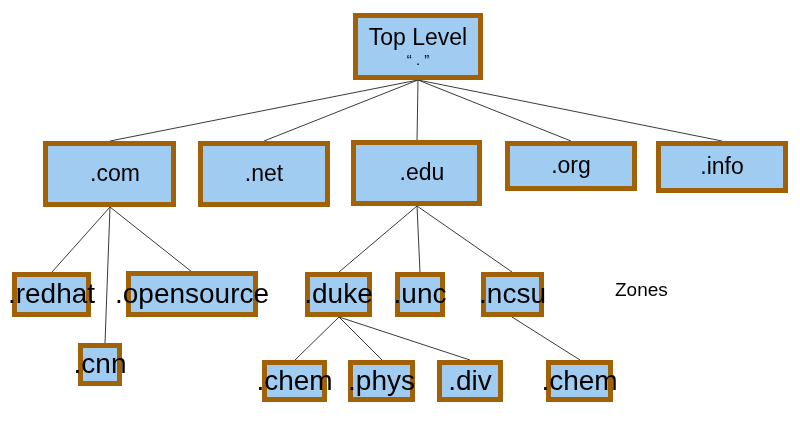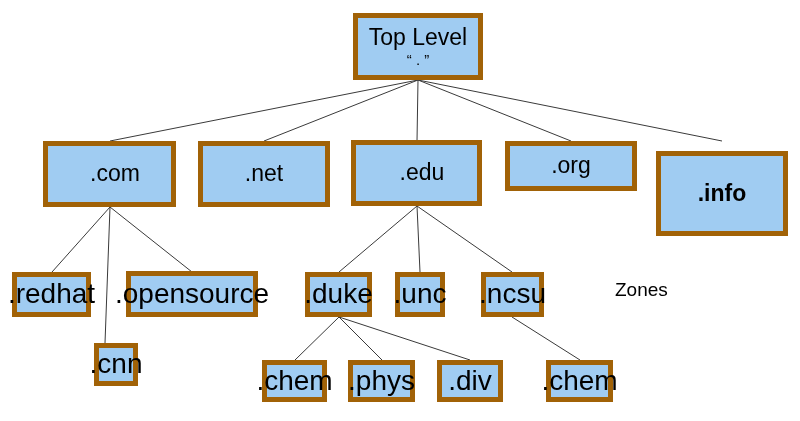--- a/index.html
+++ b/index.html
@@ -51,24 +51,24 @@
     font-size: 15px;
     line-height: 1.2;
     margin-top: 1px;
   }
   
   .n-root       { left: 353px; top: 13px;  width: 130px; height: 67px; }
   .n-com        { left: 43px;  top: 141px; width: 133px; height: 66px; padding-left: 11px; }
   .n-net        { left: 198px; top: 141px; width: 132px; height: 66px; }
   .n-edu        { left: 351px; top: 140px; width: 131px; height: 66px; padding-left: 11px; }
   .n-org        { left: 505px; top: 141px; width: 132px; height: 50px; }
-  .n-info       { left: 656px; top: 151px; width: 132px; height: 85px; font-weight: bold; }
+  .n-info       { left: 656px; top: 141px; width: 132px; height: 52px; }
   .n-redhat     { left: 12px;  top: 272px; width: 79px;  height: 45px; }
   .n-opensource { left: 126px; top: 271px; width: 132px; height: 46px; }
-  .n-cnn        { left: 94px;  top: 343px; width: 44px;  height: 43px; }
+  .n-cnn        { left: 78px;  top: 343px; width: 44px;  height: 43px; }
   .n-duke       { left: 305px; top: 272px; width: 67px;  height: 45px; }
   .n-unc        { left: 395px; top: 272px; width: 50px;  height: 45px; }
   .n-ncsu       { left: 481px; top: 272px; width: 63px;  height: 45px; }
   .n-chem1      { left: 262px; top: 360px; width: 65px;  height: 42px; }
   .n-phys       { left: 348px; top: 360px; width: 67px;  height: 42px; }
   .n-div        { left: 437px; top: 360px; width: 66px;  height: 42px; }
   .n-chem2      { left: 546px; top: 360px; width: 67px;  height: 42px; }
   .zones-label {
     position: absolute;
     left: 615px;

